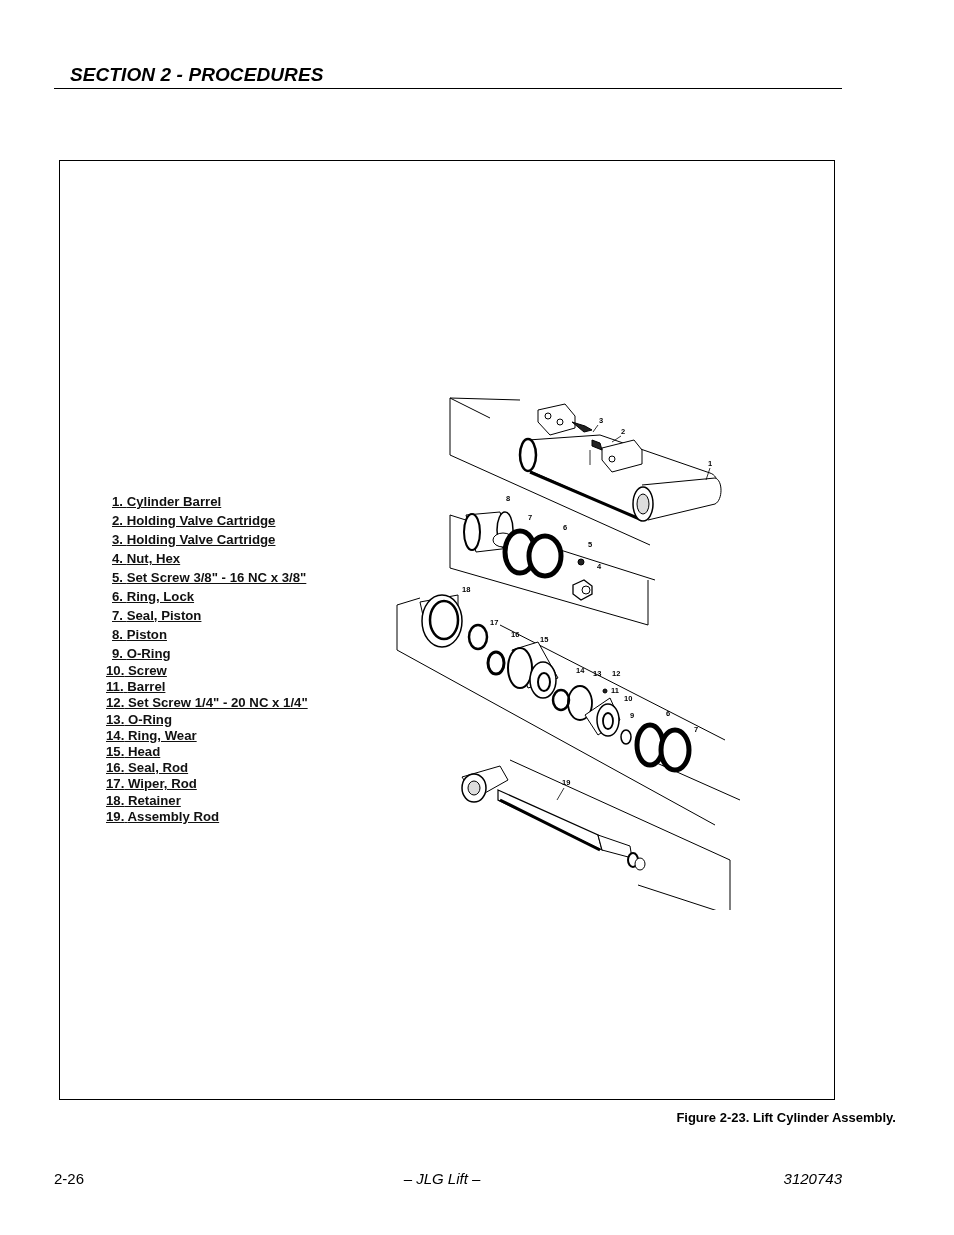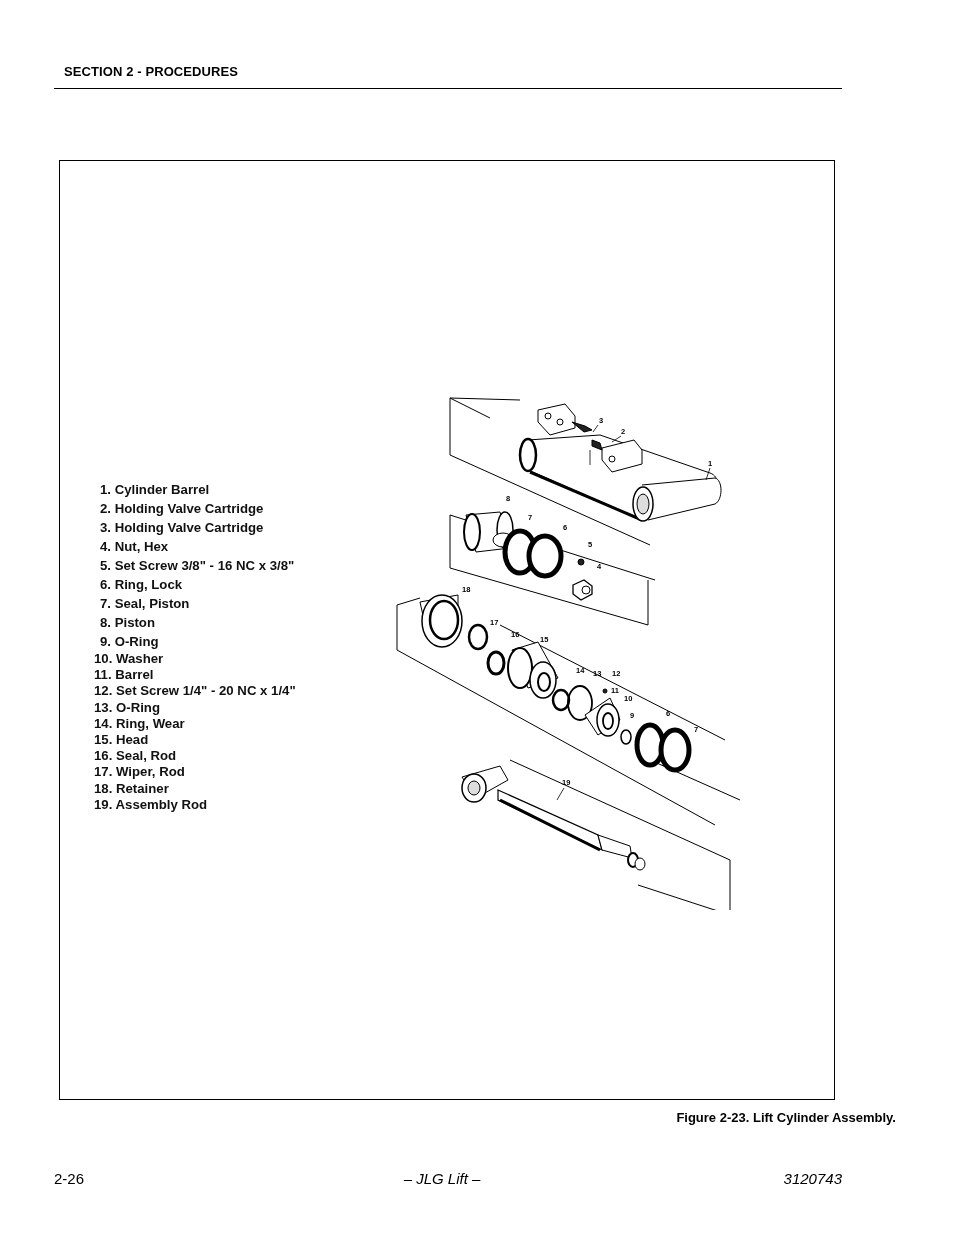--- a/index.html
+++ b/index.html
@@ -10,24 +10,25 @@
     body {
       width: 954px;
       height: 1235px;
       position: relative;
       overflow: hidden;
       font-family: "Liberation Sans", sans-serif;
       color: #000;
     }
     .section-header {
       position: absolute;
-      left: 64px;
+      left: 70px;
       top: 64px;
-      font-size: 13px;
-      font-weight: bold;
+      font-size: 19px;
+      font-weight: bold;
+      font-style: italic;
       letter-spacing: 0.1px;
     }
     .header-rule {
       position: absolute;
       left: 54px;
       top: 88px;
       width: 788px;
       height: 0;
       border-top: 1.5px solid #000;
     }
@@ -37,27 +38,28 @@
       top: 160px;
       width: 776px;
       height: 940px;
       border: 1.3px solid #000;
       box-sizing: border-box;
     }
     .legend {
       position: absolute;
       left: 94px;
       top: 480px;
-      margin: 0;
+      margin: 12px;
       padding: 0;
       list-style: none;
       font-family: "Liberation Sans", sans-serif;
       font-weight: bold;
       font-size: 13.2px;
       color: #111;
+      text-decoration: underline;
     }
     .legend li {
       white-space: nowrap;
       line-height: 16.2px;
     }
     .legend li.single { padding-left: 6px; line-height: 19px; }
     .legend li.double { padding-left: 0; line-height: 16.2px; }
     .diagram {
       position: absolute;
       left: 380px;
@@ -101,21 +103,21 @@
 <ul class="legend">
   <li class="single"><span>1.</span> <span>Cylinder Barrel</span></li>
   <li class="single"><span>2.</span> <span>Holding Valve Cartridge</span></li>
   <li class="single"><span>3.</span> <span>Holding Valve Cartridge</span></li>
   <li class="single"><span>4.</span> <span>Nut, Hex</span></li>
   <li class="single"><span>5.</span> <span>Set Screw 3/8" - 16 NC x 3/8"</span></li>
   <li class="single"><span>6.</span> <span>Ring, Lock</span></li>
   <li class="single"><span>7.</span> <span>Seal, Piston</span></li>
   <li class="single"><span>8.</span> <span>Piston</span></li>
   <li class="single"><span>9.</span> <span>O-Ring</span></li>
-  <li class="double"><span>10.</span> <span>Washer</span></li>
+  <li class="double"><span>10.</span> <span>Screw</span></li>
   <li class="double"><span>11.</span> <span>Barrel</span></li>
   <li class="double"><span>12.</span> <span>Set Screw 1/4" - 20 NC x 1/4"</span></li>
   <li class="double"><span>13.</span> <span>O-Ring</span></li>
   <li class="double"><span>14.</span> <span>Ring, Wear</span></li>
   <li class="double"><span>15.</span> <span>Head</span></li>
   <li class="double"><span>16.</span> <span>Seal, Rod</span></li>
   <li class="double"><span>17.</span> <span>Wiper, Rod</span></li>
   <li class="double"><span>18.</span> <span>Retainer</span></li>
   <li class="double"><span>19.</span> <span>Assembly Rod</span></li>
 </ul>

